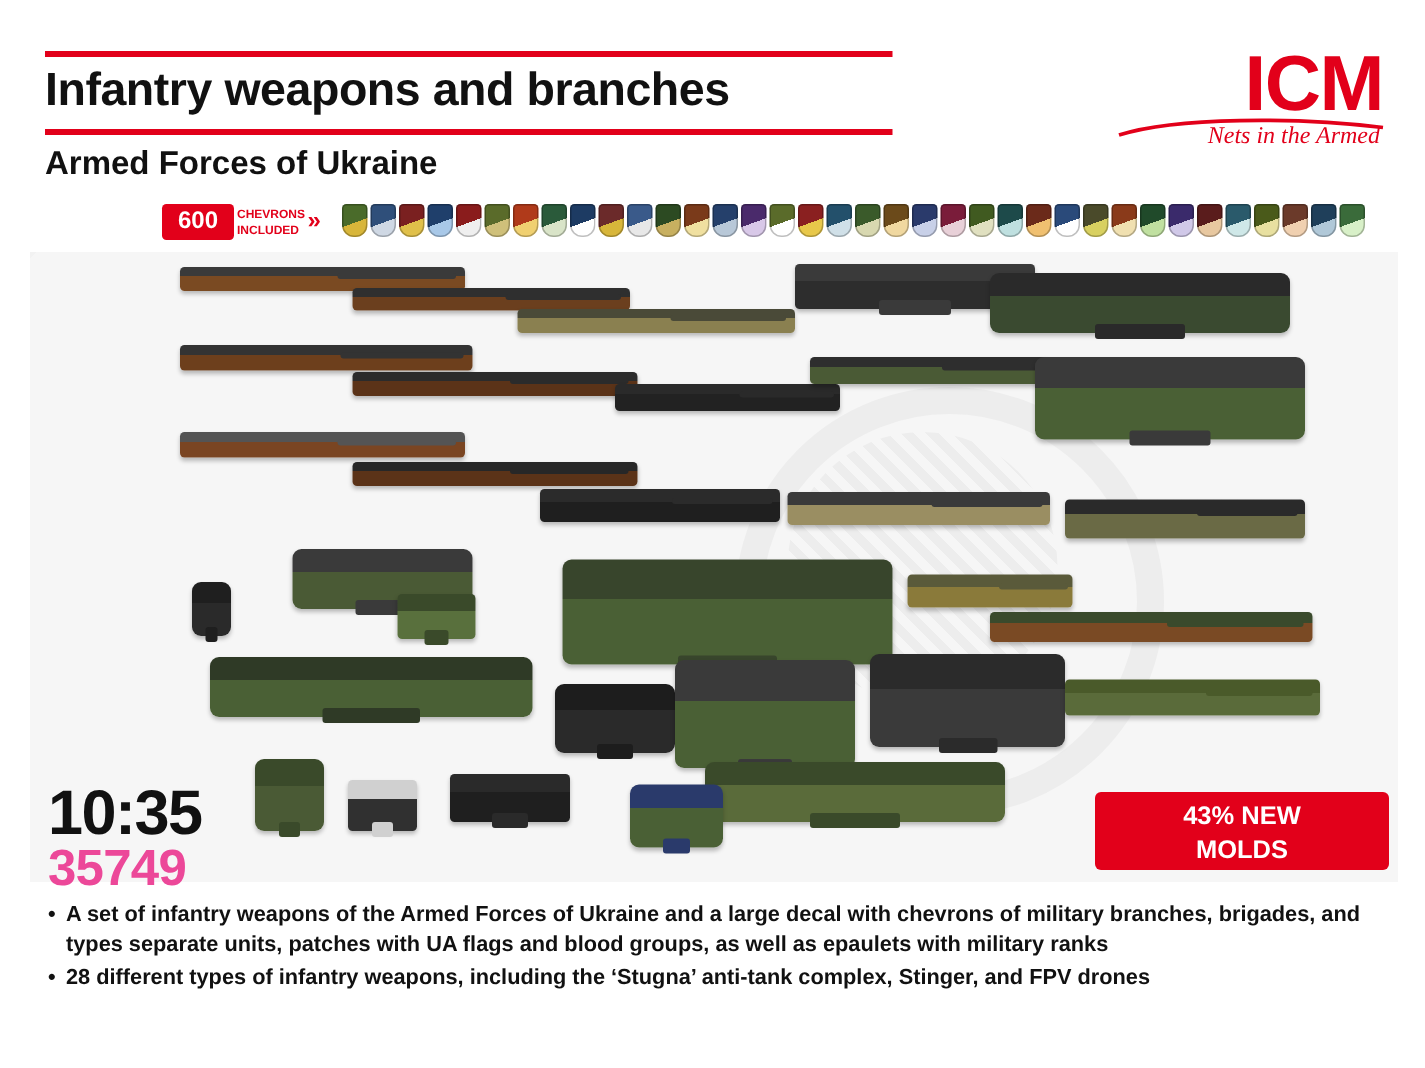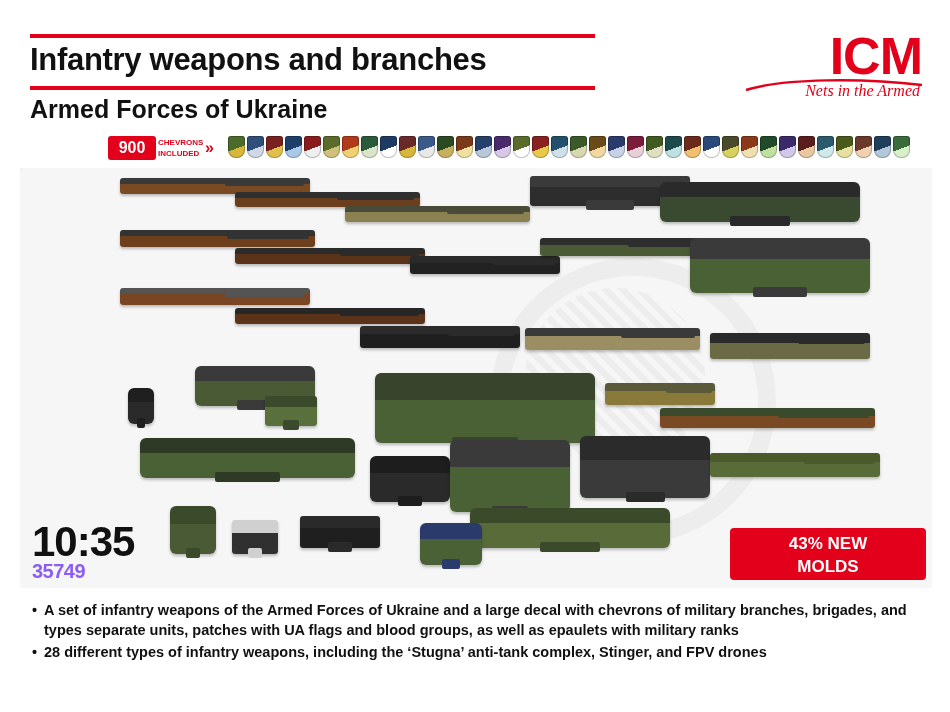--- a/index.html
+++ b/index.html
@@ -20,21 +20,21 @@
   }
   .rule-mid{
     position:absolute;left:30px;top:86px;width:565px;height:4px;background:#e2001a;
   }
   .title-main{
     position:absolute;left:30px;top:38px;width:600px;
     font-size:31px;font-weight:bold;color:#111;letter-spacing:-0.3px;line-height:44px;
   }
   .title-sub{
     position:absolute;left:30px;top:94px;width:600px;
-    font-size:25px;font-weight:bold;color:#111;line-height:30px;
+    font-size:22px;font-weight:bold;color:#111;line-height:30px;
   }
   
   .logo-box{
     position:absolute;right:22px;top:26px;width:190px;height:82px;
   }
   .logo-icm{
     position:absolute;right:6px;top:0;font-size:52px;font-weight:bold;color:#e2001a;
     letter-spacing:-1px;font-family:"Liberation Sans", sans-serif;
   }
   .logo-swoosh{
@@ -82,21 +82,21 @@
     background:repeating-linear-gradient(45deg,#ededed 0 6px,transparent 6px 12px);
     border-radius:50%;
   }
   .gun{position:absolute;border-radius:2px;}
   .shadow{box-shadow:0 2px 3px rgba(0,0,0,.25);}
   
   .scale{
     position:absolute;left:32px;top:518px;font-size:42px;font-weight:bold;color:#111;letter-spacing:-1px;
   }
   .code{
-    position:absolute;left:32px;top:560px;font-size:20px;font-weight:bold;color:#8b5cf6;letter-spacing:-0.5px;
+    position:absolute;left:32px;top:560px;font-size:34px;font-weight:bold;color:#ec4899;letter-spacing:-0.5px;
   }
   .newmolds{
     position:absolute;right:24px;top:528px;width:196px;height:52px;background:#e2001a;border-radius:4px;
     color:#fff;font-weight:bold;font-size:17px;text-align:center;line-height:23px;padding-top:4px;box-sizing:border-box;
   }
   
   .desc{
     position:absolute;left:30px;top:600px;width:890px;font-size:14.5px;font-weight:bold;color:#111;line-height:20px;
   }
   .desc li{margin-bottom:2px;}
@@ -114,21 +114,21 @@
   <div class="title-sub">Armed Forces of Ukraine</div>
 
   <div class="logo-box">
     <div class="logo-icm">ICM</div>
     <svg class="logo-swoosh" viewBox="0 0 180 18">
       <path d="M2 14 C 40 2, 120 2, 178 9" stroke="#e2001a" stroke-width="2.5" fill="none"></path>
     </svg>
     <div class="logo-tag">Nets in the Armed</div>
   </div>
 
-  <div class="badge-500">900</div>
+  <div class="badge-500">600</div>
   <div class="badge-500-txt">CHEVRONS INCLUDED</div>
   <div class="badge-arrows">»</div>
   <div class="chev-row" id="chev-row">
       <div class="chev" style="background: linear-gradient(160deg, rgb(74, 107, 42) 0px, rgb(74, 107, 42) 55%, rgb(216, 182, 58) 55%, rgb(216, 182, 58) 100%);"></div>
       <div class="chev" style="background: linear-gradient(160deg, rgb(47, 79, 122) 0px, rgb(47, 79, 122) 55%, rgb(207, 216, 228) 55%, rgb(207, 216, 228) 100%);"></div>
       <div class="chev" style="background: linear-gradient(160deg, rgb(122, 32, 32) 0px, rgb(122, 32, 32) 55%, rgb(224, 192, 74) 55%, rgb(224, 192, 74) 100%);"></div>
       <div class="chev" style="background: linear-gradient(160deg, rgb(31, 63, 107) 0px, rgb(31, 63, 107) 55%, rgb(168, 200, 232) 55%, rgb(168, 200, 232) 100%);"></div>
       <div class="chev" style="background: linear-gradient(160deg, rgb(138, 28, 28) 0px, rgb(138, 28, 28) 55%, rgb(239, 239, 239) 55%, rgb(239, 239, 239) 100%);"></div>
       <div class="chev" style="background: linear-gradient(160deg, rgb(90, 107, 42) 0px, rgb(90, 107, 42) 55%, rgb(207, 192, 122) 55%, rgb(207, 192, 122) 100%);"></div>
       <div class="chev" style="background: linear-gradient(160deg, rgb(176, 58, 26) 0px, rgb(176, 58, 26) 55%, rgb(240, 208, 112) 55%, rgb(240, 208, 112) 100%);"></div>

